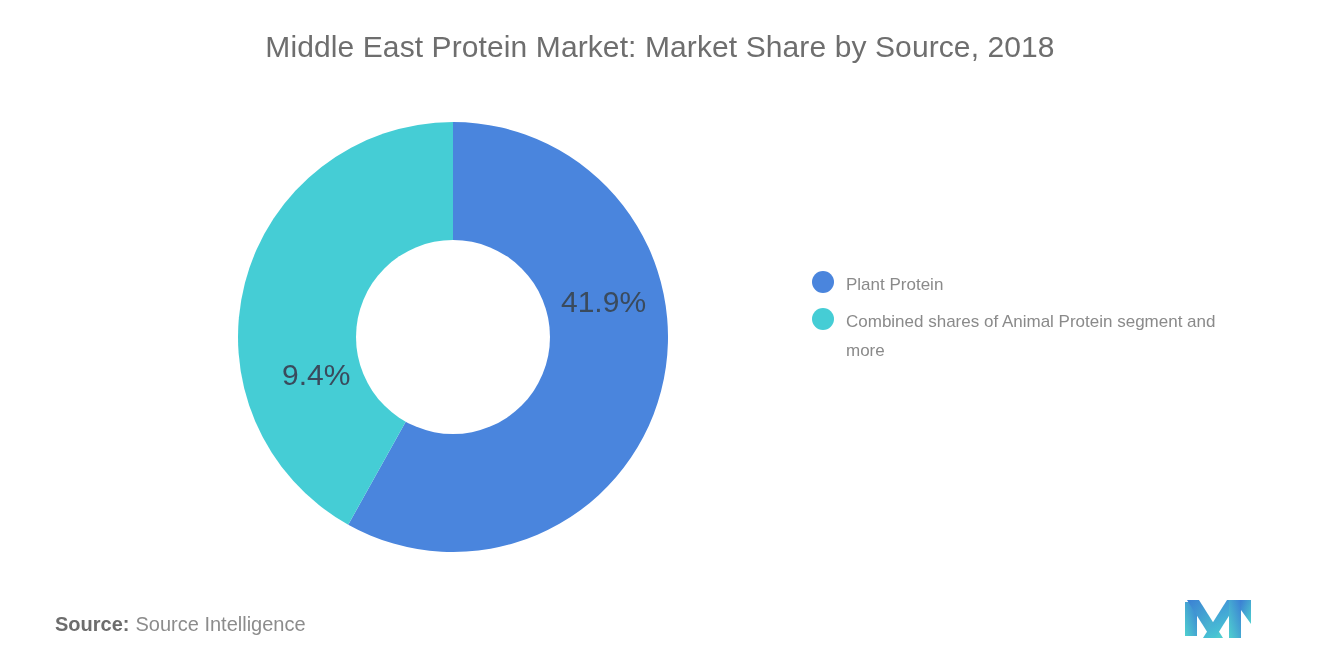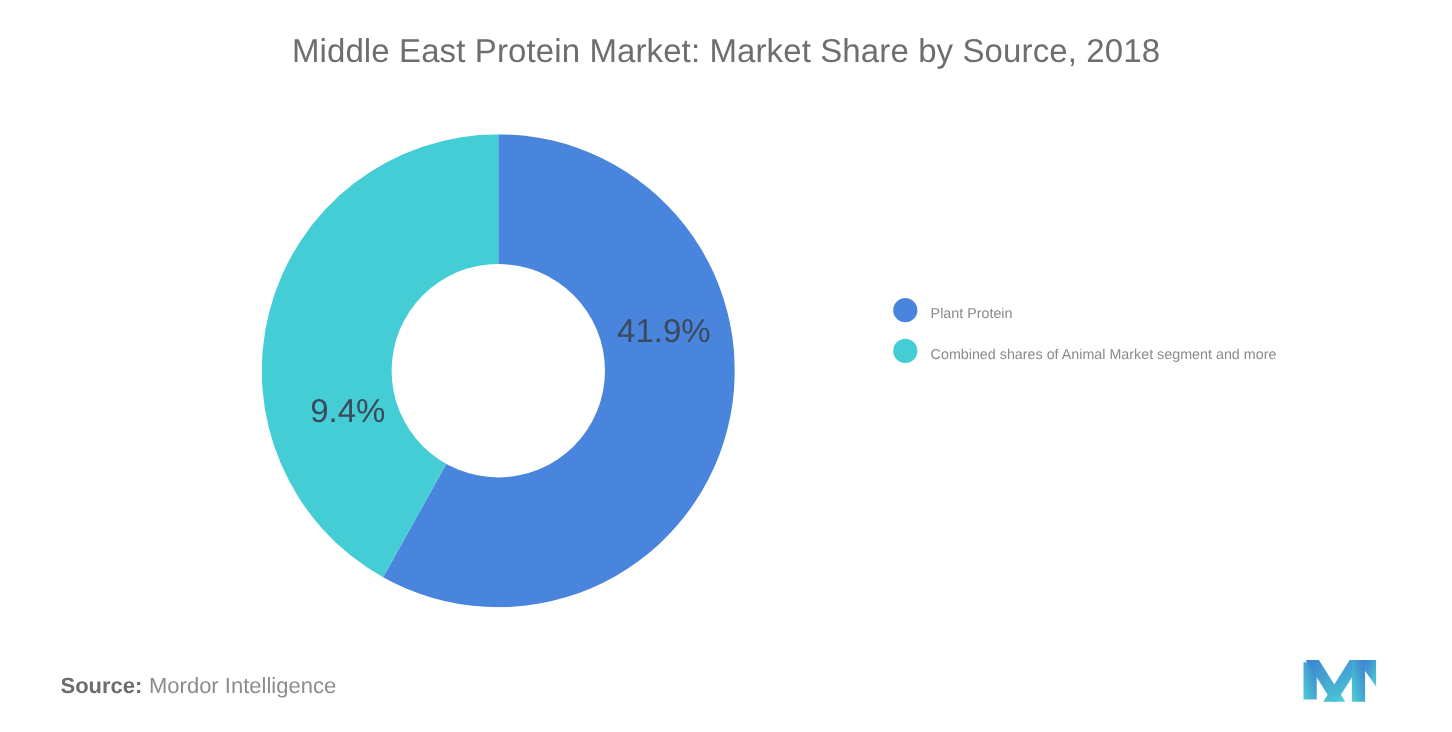--- a/index.html
+++ b/index.html
@@ -70,21 +70,21 @@
   }
   .legend-dot {
     width: 22px;
     height: 22px;
     border-radius: 50%;
     flex: 0 0 auto;
     margin-top: 1px;
   }
   .legend-text {
     margin-left: 12px;
-    font-size: 13px;
+    font-size: 17px;
     font-weight: 400;
     color: #8a8a8a;
     line-height: 29px;
     max-width: 370px;
   }
 
   #source-line {
     position: absolute;
     left: 55px;
     top: 613px;
@@ -130,26 +130,26 @@
 <div class="slice-label" id="label-plant">9.4%</div>
 <div class="slice-label" id="label-other">41.9%</div>
 
 <div id="legend">
   <div class="legend-row">
     <span class="legend-dot" style="background:#4a85dd;"></span>
     <span class="legend-text">Plant Protein</span>
   </div>
   <div class="legend-row">
     <span class="legend-dot" style="background:#45cdd5;"></span>
-    <span class="legend-text">Combined shares of Animal Market segment and more</span>
+    <span class="legend-text">Combined shares of Animal Protein segment and more</span>
   </div>
 </div>
 
 <div id="source-line">
-  <span id="source-label">Source:</span><span id="source-value">Mordor Intelligence</span>
+  <span id="source-label">Source:</span><span id="source-value">Source Intelligence</span>
 </div>
 
 <svg id="brand-logo" viewBox="0 0 70 42">
   <defs>
     <linearGradient id="lgTealBlue" x1="0" y1="1" x2="1" y2="0">
       <stop offset="0%" stop-color="#4fd0cf"></stop>
       <stop offset="100%" stop-color="#3b7fd4"></stop>
     </linearGradient>
     <linearGradient id="lgBlueTeal" x1="0" y1="0" x2="1" y2="1">
       <stop offset="0%" stop-color="#3b7fd4"></stop>

